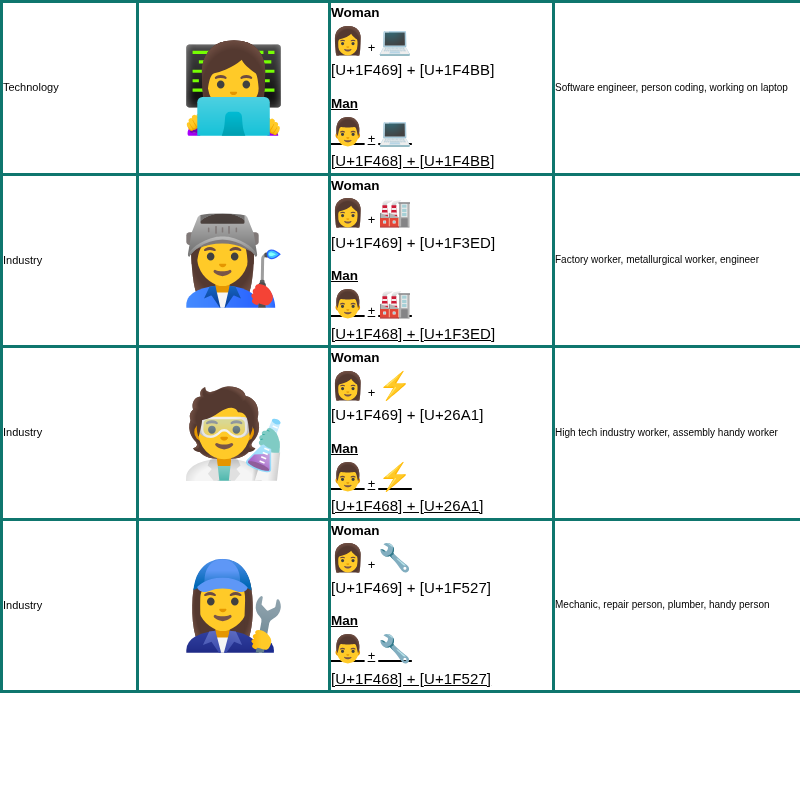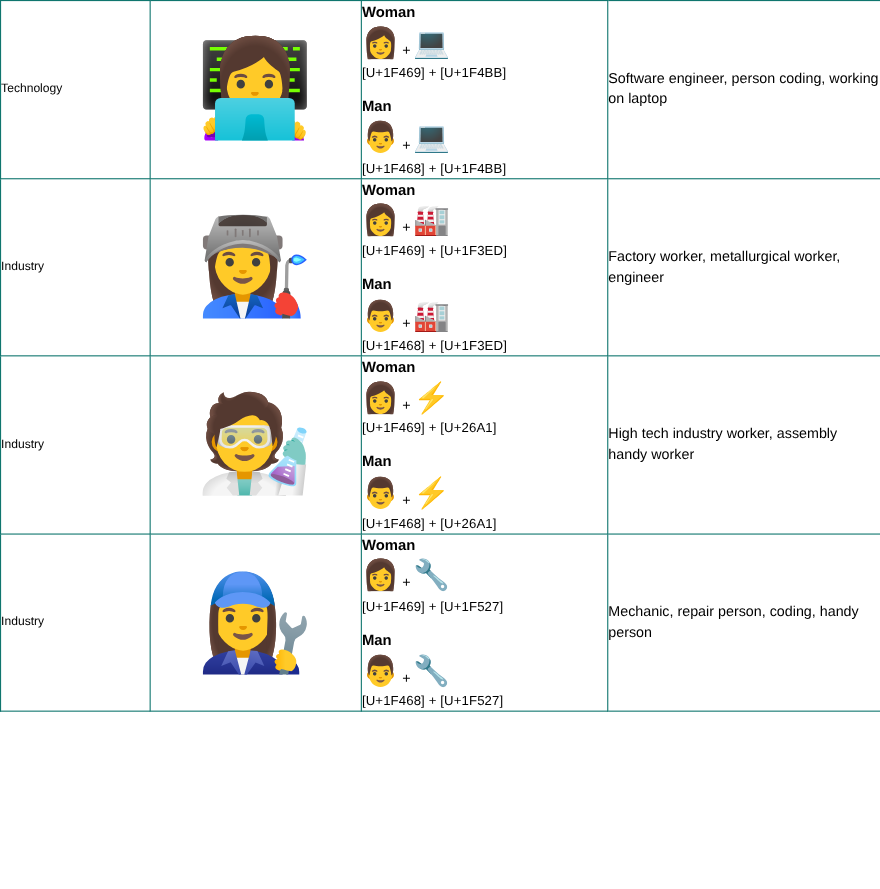--- a/index.html
+++ b/index.html
@@ -19,21 +19,21 @@
     height: 808px;
     box-sizing: border-box;
     position: relative;
   }
   table.emoji-table {
     border-collapse: collapse;
     width: 800px;
     table-layout: fixed;
   }
   table.emoji-table td {
-    border: 1px solid #0f766e;
+    border: 3px solid #0f766e;
     vertical-align: middle;
     padding: 0;
   }
   .col-category { width: 136px; }
   .col-emoji    { width: 192px; }
   .col-formula  { width: 224px; }
   .col-desc     { width: 248px; }
 
   .cat-cell {
     padding: 8px 10px;
@@ -50,21 +50,21 @@
     font-size: 86px;
     line-height: 1.05;
     display: block;
   }
   .formula-cell {
     padding: 10px 8px 10px 10px;
     font-size: 13px;
     line-height: 1.5;
   }
   .formula-block { margin-bottom: 12px; }
-  .formula-block:last-child { margin-bottom: 0; }
+  .formula-block:last-child { margin-bottom: 0; text-decoration: underline; }
   .gender-label {
     font-weight: bold;
     font-size: 13.5px;
     display: block;
     margin-bottom: 1px;
   }
   .combo-row {
     display: flex;
     align-items: center;
     gap: 3px;
@@ -75,26 +75,26 @@
     font-size: 27px;
     line-height: 1;
   }
   .combo-plus {
     font-size: 13px;
     line-height: 1;
     position: relative;
     top: 6px;
   }
   .codepoints {
-    font-size: 12px;
+    font-size: 15px;
     letter-spacing: 0.1px;
   }
   .desc-cell {
     padding: 8px 12px 8px 10px;
-    font-size: 13px;
+    font-size: 10px;
     line-height: 1.45;
   }
 </style>
 </head>
 <body>
 
 <div class="sheet">
   <table class="emoji-table">
     <colgroup>
       <col class="col-category">
@@ -205,17 +205,17 @@
           <div class="formula-block">
             <span class="gender-label">Man</span>
             <div class="combo-row">
               <span class="combo-emoji">👨</span>
               <span class="combo-plus">+</span>
               <span class="combo-emoji">🔧</span>
             </div>
             <div class="codepoints">[U+1F468] + [U+1F527]</div>
           </div>
         </td>
-        <td class="desc-cell">Mechanic, repair person, coding, handy person</td>
+        <td class="desc-cell">Mechanic, repair person, plumber, handy person</td>
       </tr>
     </tbody>
   </table>
 </div>
 
 </body></html>

